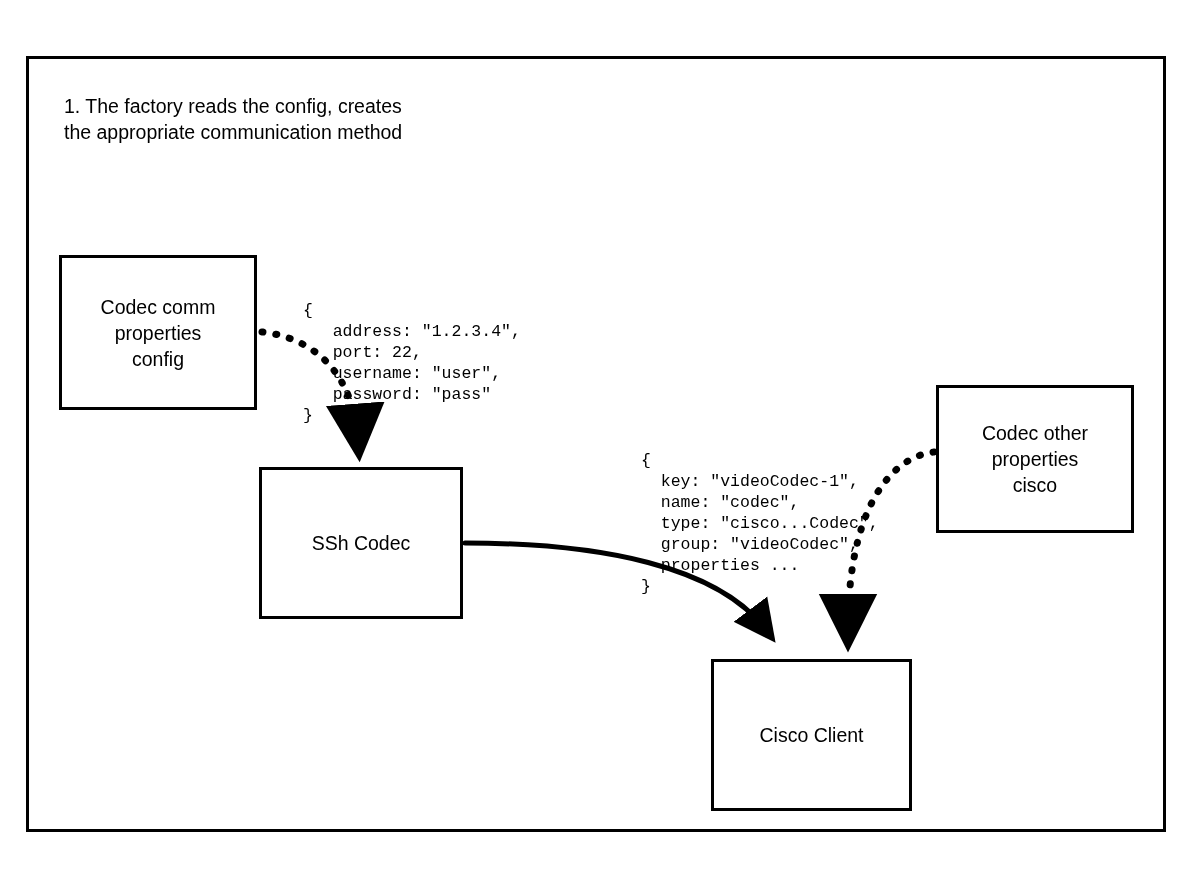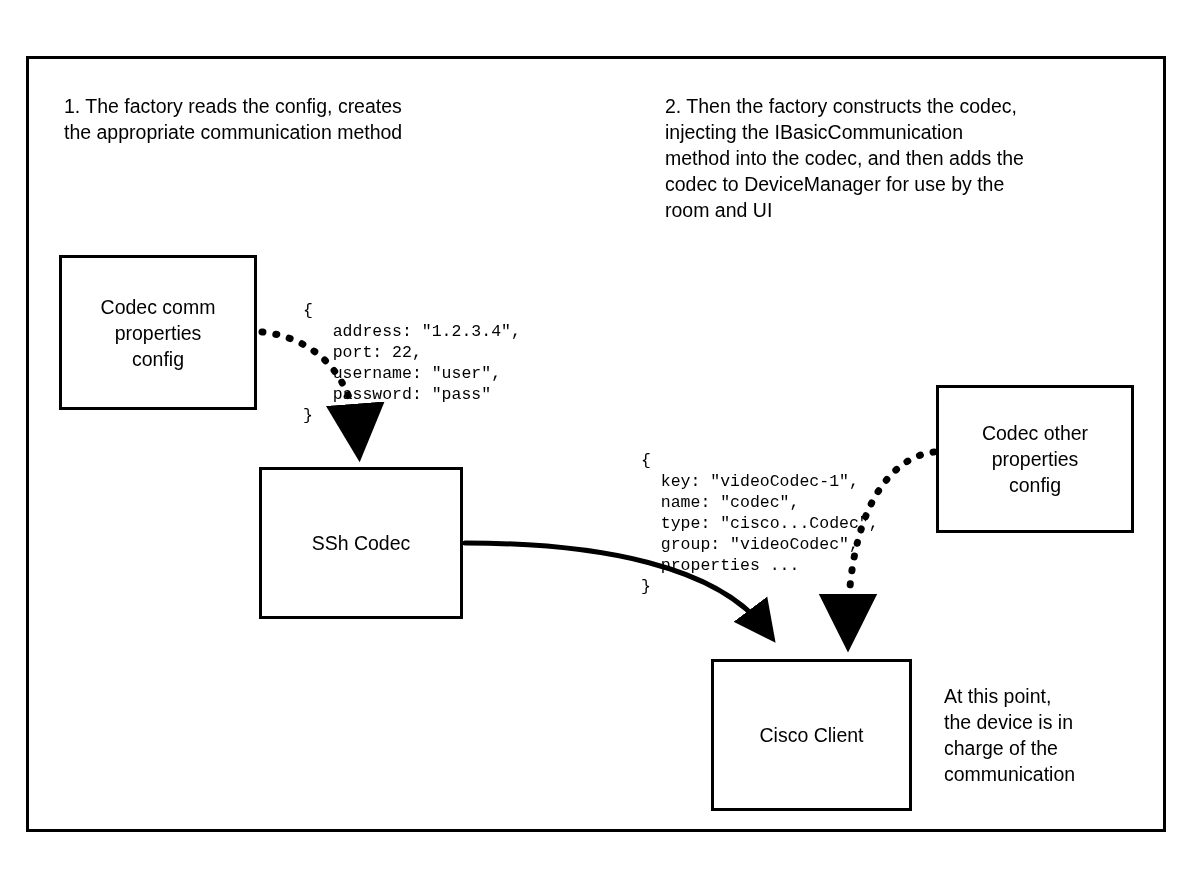--- a/index.html
+++ b/index.html
@@ -112,40 +112,31 @@
     <path d="M262,332 C300,336 352,360 358,440" fill="none" stroke="#000000" stroke-width="7" stroke-linecap="round" stroke-dasharray="1 13" marker-end="url(#arrowhead)"></path>
 
     <path d="M465,543 C600,543 718,566 766,630" fill="none" stroke="#000000" stroke-width="5" stroke-linecap="round" marker-end="url(#arrowhead)"></path>
 
     <path d="M934,452 C896,456 848,500 848,630" fill="none" stroke="#000000" stroke-width="7" stroke-linecap="round" stroke-dasharray="1 13" marker-end="url(#arrowhead)"></path>
   </svg>
 
   <div class="note" id="note-1">1. The factory reads the config, creates
 the appropriate communication method</div>
 
-  <div class="note" id="note-2">2. Then the factory constructs the codec,
-injecting the IBasicCommunication
-method into the codec, and then adds the
-codec to DeviceManager for use by the
-room and UI</div>
 
-  <div class="note" id="note-3">At this point,
-the device is in
-charge of the
-communication</div>
 
   <div class="box" id="box-comm-config">Codec comm
 properties
 config</div>
 
   <div class="box" id="box-ssh-client">SSh Codec</div>
 
   <div class="box" id="box-other-config">Codec other
 properties
-config</div>
+cisco</div>
 
   <div class="box" id="box-cisco-codec">Cisco Client</div>
 
   <div class="code" id="code-comm">{
    address: "1.2.3.4",
    port: 22,
    username: "user",
    password: "pass"
 }</div>
 

